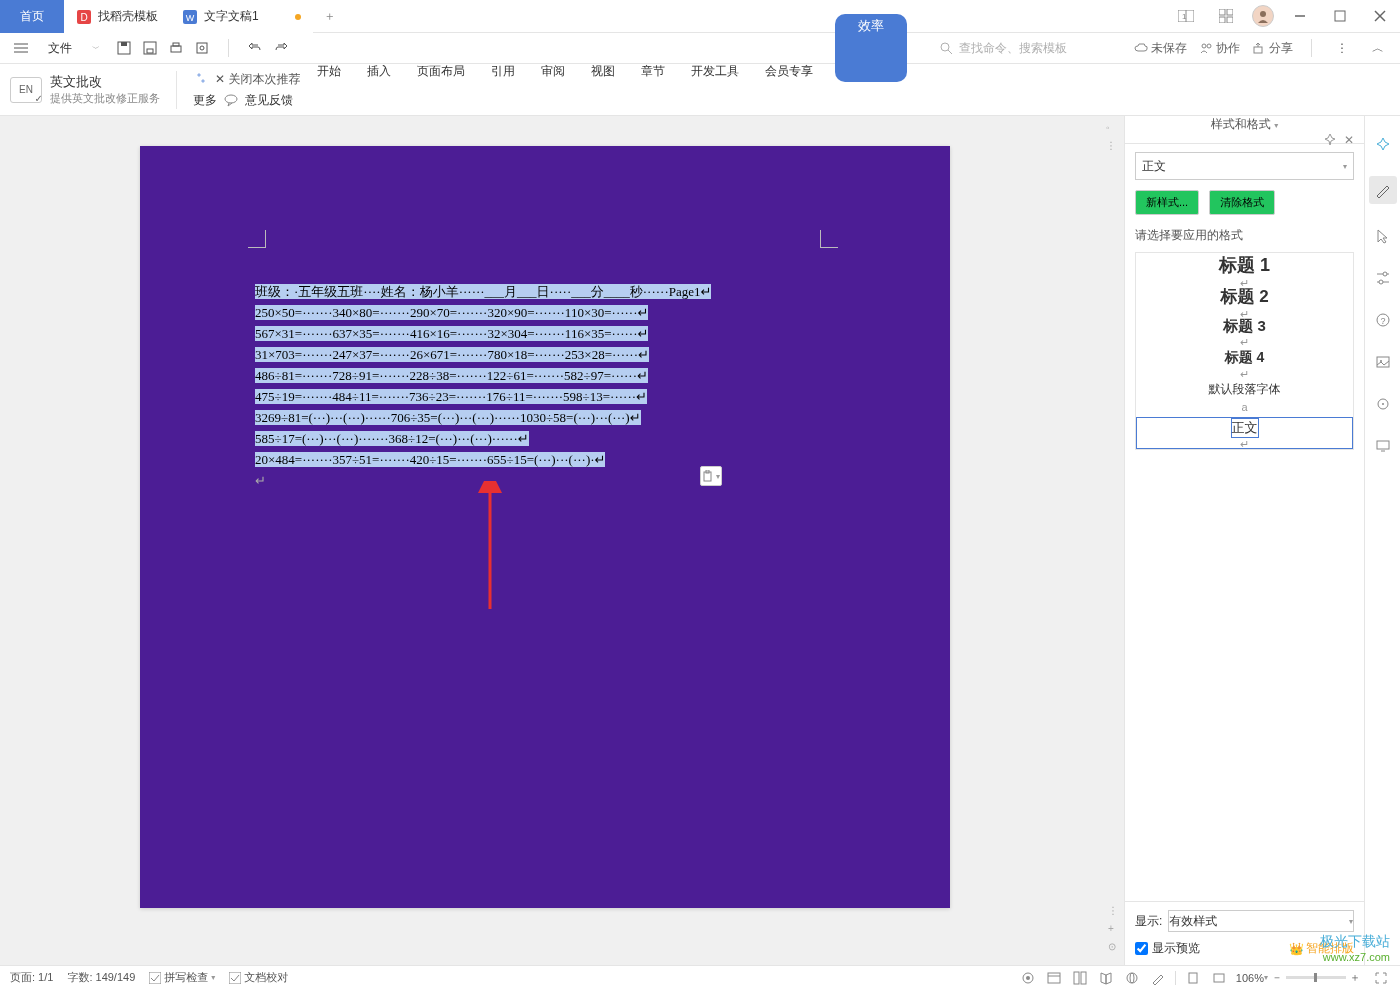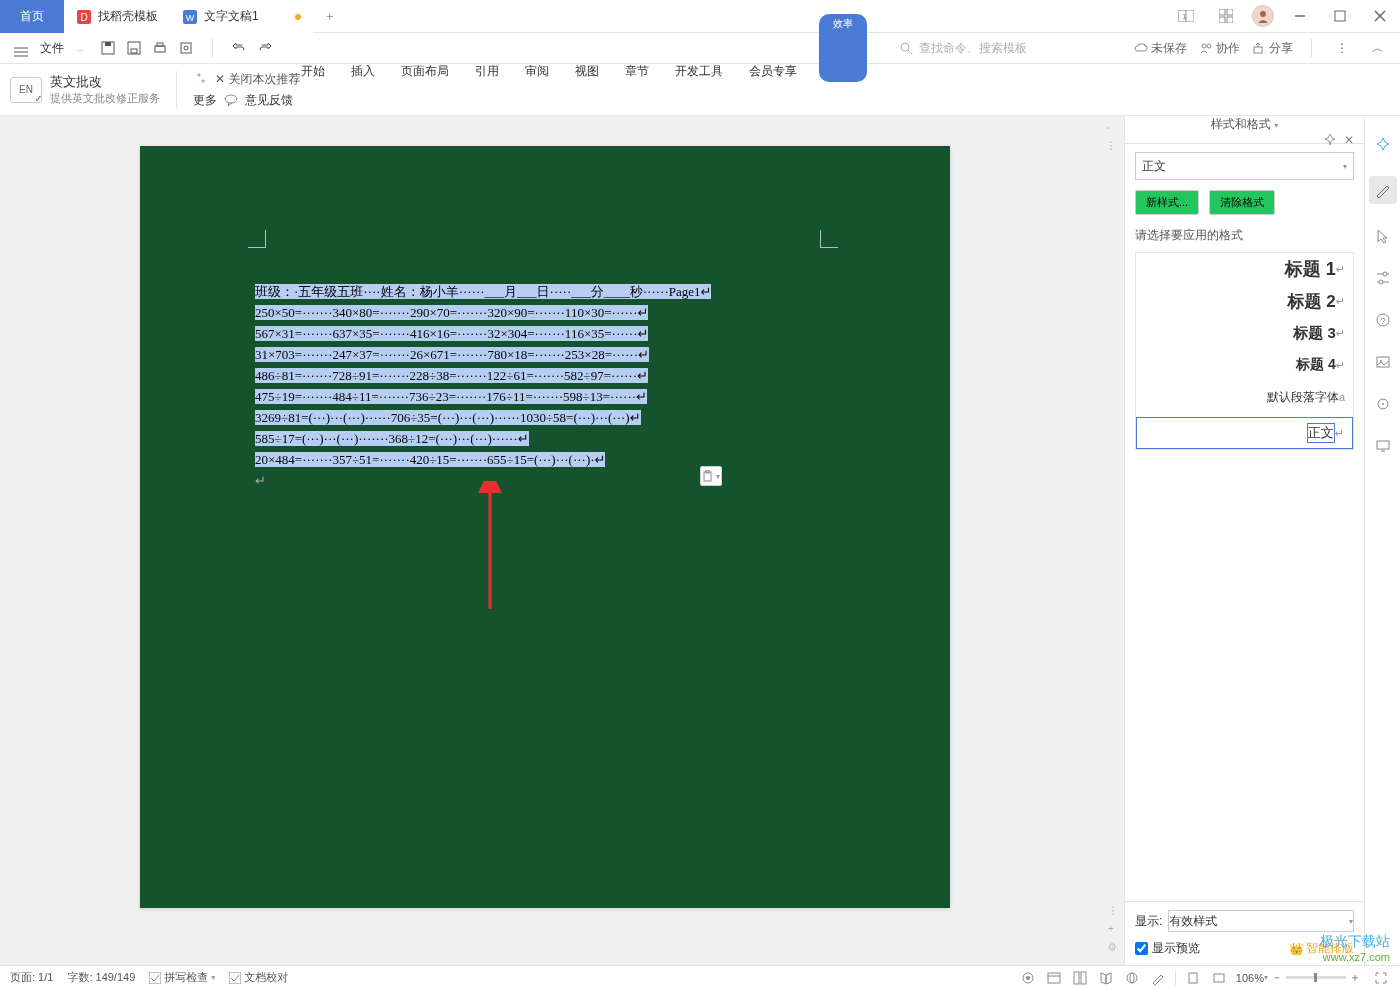--- a/index.html
+++ b/index.html
@@ -10,60 +10,60 @@
 .tab.template { background: #fff; }
 .tab.doc { background: #fff; }
 .tab-icon { width: 16px; height: 16px; margin-right: 6px; display: inline-flex; align-items: center; justify-content: center; }
 .tab-mod-dot { width: 6px; height: 6px; border-radius: 50%; background: #f5a623; margin-left: 36px; }
 .tab-add { width: 34px; display: flex; align-items: center; justify-content: center; color: #888; cursor: pointer; }
 .win-controls { margin-left: auto; display: flex; align-items: center; }
 .win-btn { width: 40px; height: 33px; display: flex; align-items: center; justify-content: center; color: #666; cursor: pointer; }
 .avatar { width: 22px; height: 22px; border-radius: 50%; background: #f2d5c4; display: flex; align-items: center; justify-content: center; border: 1px solid #ccc; margin: 0 6px; }
 .menubar { height: 31px; display: flex; align-items: center; border-bottom: 1px solid #e5e5e5; padding: 0 10px; }
 .mb-left { display: flex; align-items: center; gap: 8px; }
-.mb-file { display: flex; align-items: flex-end; gap: 12px; cursor: pointer; padding: 2px 4px; }
+.mb-file { display: flex; align-items: center; gap: 20px; cursor: pointer; padding: 2px 4px; }
 .mb-icons { display: flex; gap: 2px; }
 .mb-icn { width: 24px; height: 24px; display: flex; align-items: center; justify-content: center; color: #555; cursor: pointer; border-radius: 3px; }
 .mb-sep { width: 1px; height: 18px; background: #ddd; margin: 0 6px; }
 .mb-tabs { display: flex; gap: 18px; margin-left: 20px; }
 .mb-tab { padding: 2px 4px; cursor: pointer; color: #333; margin-top: 47px; }
-.mb-pill { background: #4a7bd4; color: #fff; padding: 3px 14px; border-radius: 10px; cursor: pointer; font-size: 10px; }
+.mb-pill { background: #4a7bd4; color: #fff; padding: 3px 23px; border-radius: 10px; cursor: pointer; font-size: 13px; }
 .mb-search { margin-left: 14px; color: #b0b0b0; display: flex; align-items: center; gap: 6px; }
 .mb-right { margin-left: auto; display: flex; align-items: center; gap: 12px; color: #666; }
 .mb-action { display: flex; align-items: center; gap: 3px; cursor: pointer; }
 .toolbar { height: 52px; display: flex; align-items: center; padding: 0 10px; border-bottom: 1px solid #e5e5e5; }
 .tb-sec1 { display: flex; align-items: center; gap: 8px; }
 .tb-en-icon { width: 32px; height: 26px; border: 1px solid #ccc; border-radius: 3px; display: flex; align-items: center; justify-content: center; font-size: 10px; color: #666; position: relative; }
 .tb-en-txt { display: flex; flex-direction: column; }
 .tb-en-title { font-size: 13px; color: #333; }
 .tb-en-sub { font-size: 11px; color: #888; }
 .tb-vsep { width: 1px; height: 38px; background: #e5e5e5; margin: 0 16px; }
 .tb-rec { display: flex; flex-direction: column; gap: 4px; font-size: 12px; }
 .tb-rec-row { display: flex; align-items: center; gap: 6px; }
 .tb-rec-icon { width: 16px; height: 16px; display: flex; align-items: center; justify-content: center; }
 .workspace { position: absolute; top: 116px; bottom: 24px; left: 0; right: 0; display: flex; background: #f0f0f0; }
 .canvas-area { flex: 1; position: relative; overflow: hidden; background: #f0f0f0; }
-.page { position: absolute; left: 140px; top: 30px; width: 810px; height: 762px; background: #14532d; box-shadow: 0 1px 4px rgba(0,0,0,0.15); }
+.page { position: absolute; left: 140px; top: 30px; width: 810px; height: 762px; background: #4c1d95; box-shadow: 0 1px 4px rgba(0,0,0,0.15); }
 .page-content { position: absolute; left: 115px; top: 135px; font-family: SimSun, serif; font-size: 13px; line-height: 21px; color: #000; }
 .doc-line { white-space: nowrap; }
 .doc-sel { background: #b6cef1; }
 .paste-btn { position: absolute; left: 560px; top: 320px; width: 22px; height: 20px; border: 1px solid #ccc; background: #fff; border-radius: 2px; display: flex; align-items: center; justify-content: center; cursor: pointer; font-size: 10px; }
 .arrow { position: absolute; left: 330px; top: 335px; }
 .right-panel { width: 240px; background: #fff; border-left: 1px solid #e5e5e5; display: flex; flex-direction: column; }
 .rp-header { height: 28px; display: flex; align-items: center; padding: 0 10px; border-bottom: 1px solid #e5e5e5; flex-direction: column; }
 .rp-title { color: #555; cursor: pointer; }
 .rp-hicons { margin-left: auto; display: flex; gap: 8px; }
 .rp-ic { cursor: pointer; color: #888; }
 .rp-body { padding: 8px 10px; }
 .rp-select { width: 100%; height: 28px; border: 1px solid #ccc; padding: 0 6px; display: flex; align-items: center; justify-content: space-between; cursor: pointer; background: #fff; }
 .rp-btns { display: flex; gap: 10px; margin-top: 10px; }
 .rp-btn { flex: 0 0 auto; padding: 4px 10px; border: 1px solid #ccc; background: #22c55e; cursor: pointer; font-size: 11px; border-radius: 2px; }
 .rp-label { margin-top: 12px; color: #555; }
 .rp-list { margin-top: 8px; border: 1px solid #e5e5e5; }
-.rp-item { height: 32px; display: flex; align-items: center; justify-content: flex-end; padding: 0 8px; cursor: pointer; }
+.rp-item { height: 32px; display: flex; align-items: center; justify-content: space-between; padding: 0 8px; cursor: pointer; flex-direction: column; }
 .rp-item-h1 { font-size: 18px; font-weight: bold; font-family: SimHei, sans-serif; }
 .rp-item-h2 { font-size: 17px; font-weight: bold; font-family: SimHei, sans-serif; }
 .rp-item-h3 { font-size: 15px; font-weight: bold; font-family: SimHei, sans-serif; }
 .rp-item-h4 { font-size: 14px; font-weight: bold; font-family: SimHei, sans-serif; }
 .rp-item-df { font-size: 12px; }
 .rp-item-zw { font-size: 13px; border: 1px solid #4a7bd4; }
 .rp-return { color: #999; font-size: 11px; }
 .rp-bottom { margin-top: auto; padding: 8px 10px; border-top: 1px solid #e5e5e5; }
 .rp-show { display: flex; align-items: center; gap: 6px; }
 .rp-show-sel { flex: 1; border: 1px solid #ccc; height: 22px; display: flex; align-items: center; padding: 0 0; justify-content: space-between; cursor: pointer; }

